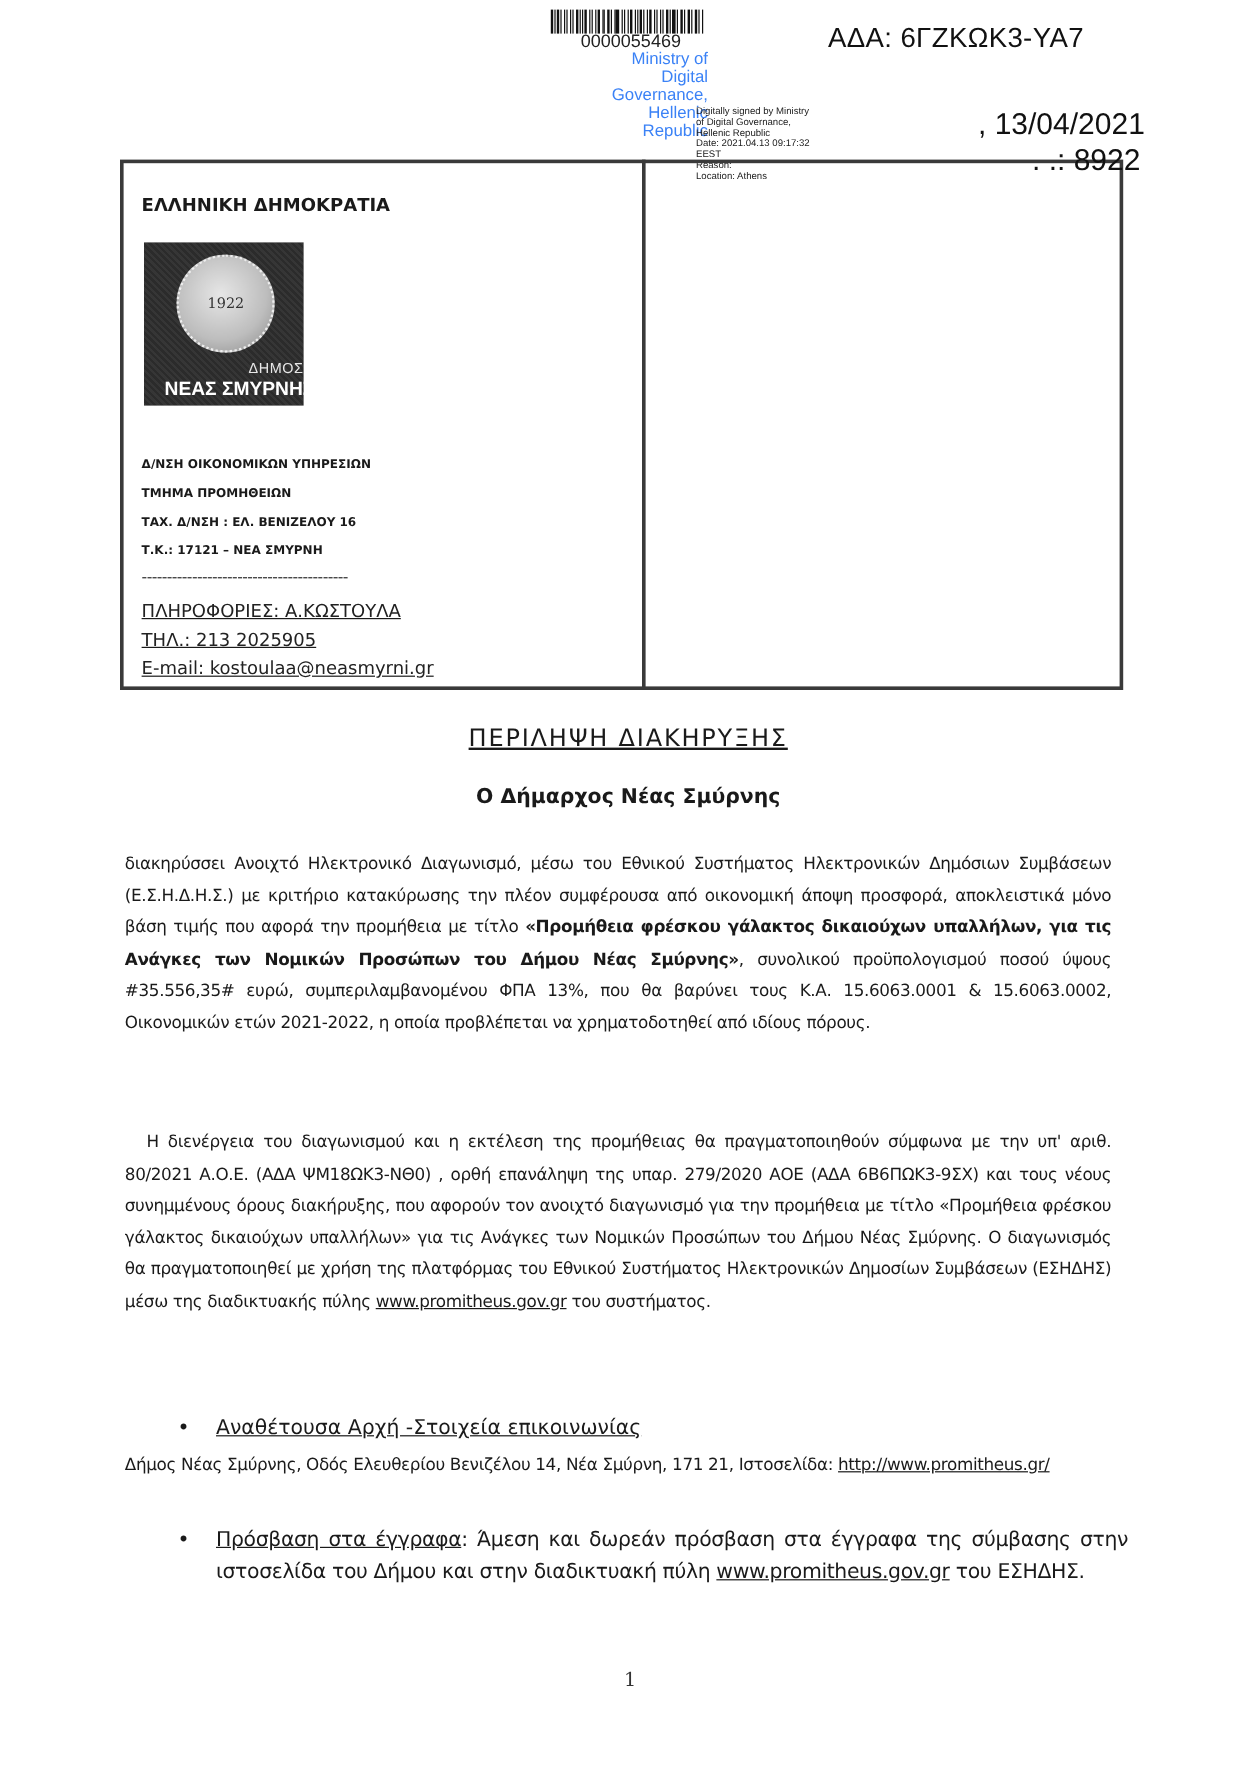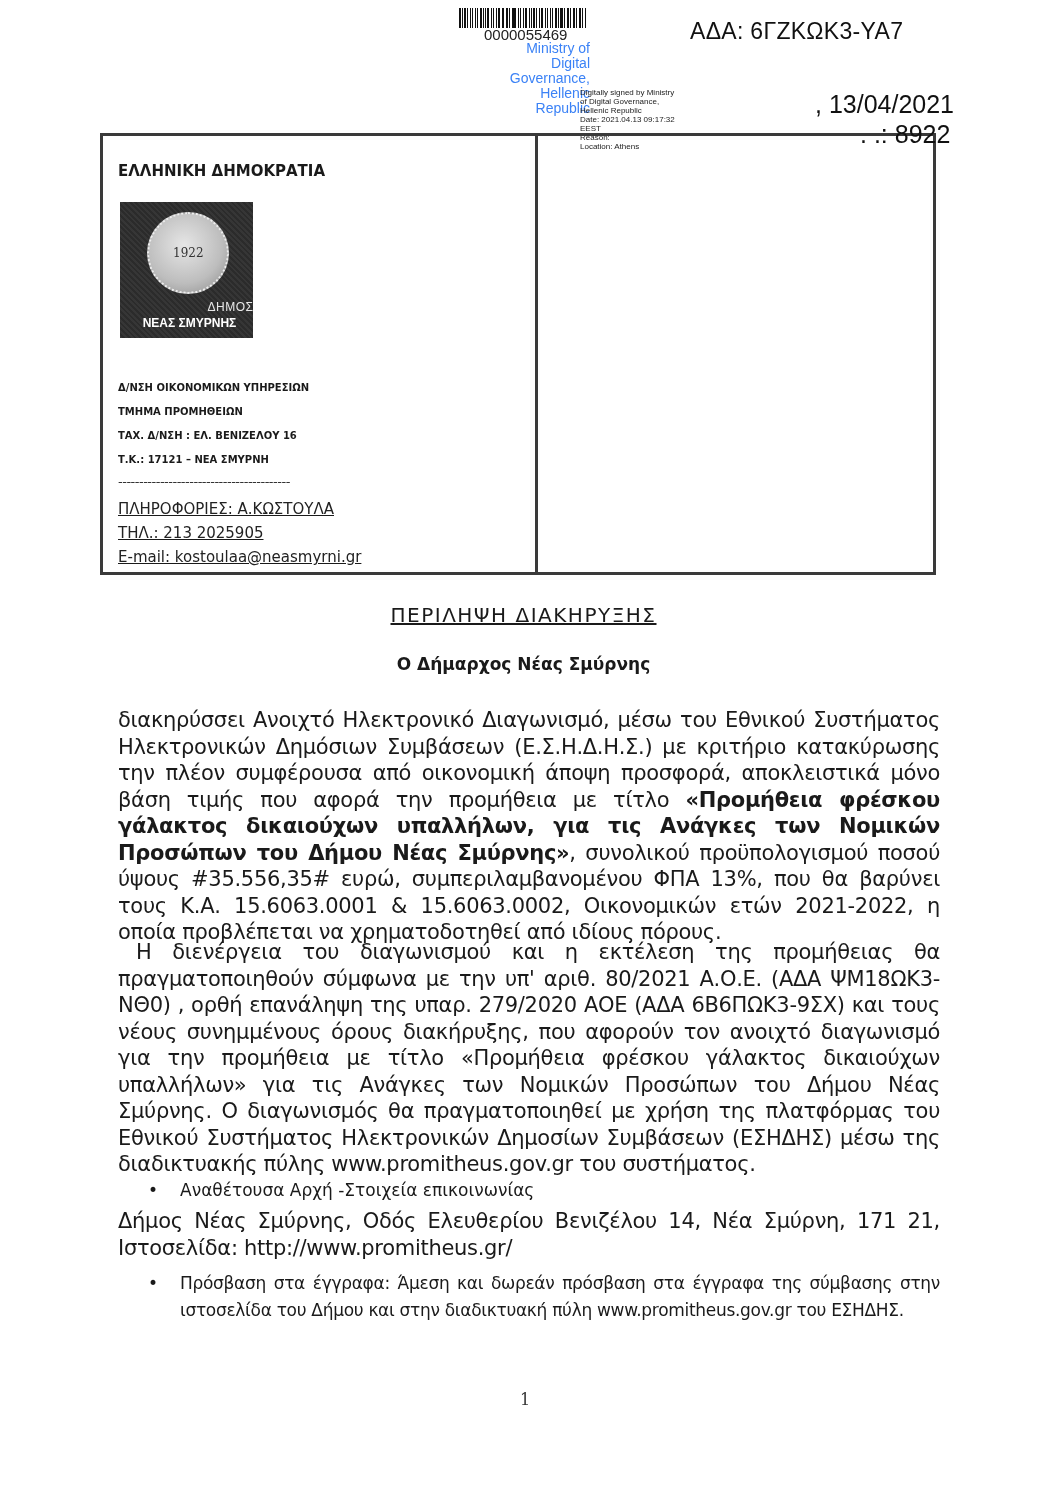--- a/index.html
+++ b/index.html
@@ -21,38 +21,38 @@
   .hbox { left:100px; top:133px; width:836px; height:442px; border:3px solid #3a3a3a; box-sizing:border-box; }
   .hdivider { left:535px; top:133px; width:3px; height:442px; background:#3a3a3a; }
   .hleft { left:118px; top:135px; width:410px; font-family:"DejaVu Sans", sans-serif;margin-top:24px; }
   .hl-bold { font-weight:bold; font-size:15px; line-height:24px; color:#1a1a1a; }
   .logo { left:120px; top:202px; width:133px; height:136px; background:#2b2b2b;
           background-image:repeating-linear-gradient(45deg, rgba(255,255,255,0.05) 0 2px, transparent 2px 4px); }
   .coin { position:absolute; left:27px; top:10px; width:82px; height:82px; border-radius:50%;
           background:radial-gradient(circle at 45% 40%, #e6e6e6 0%, #bdbdbd 60%, #8a8a8a 100%);
           border:2px dotted #eee; box-sizing:border-box; }
   .coin-year { position:absolute; left:24px; top:32px; font-size:12px; color:#333; font-family:"DejaVu Serif", serif; }
-  .logo-l1 { position:absolute; left:0; width:100%; top:98px; text-align:center; color:#e8e8e8; font-size:12px; letter-spacing:0.5px;padding-left:44px; }
-  .logo-l2 { position:absolute; left:3px; width:100%; top:114px; text-align:center; color:#ffffff; font-size:12px; font-weight:bold; }
+  .logo-l1 { position:absolute; left:0; width:100%; top:98px; text-align:right; color:#e8e8e8; font-size:12px; letter-spacing:0.5px; }
+  .logo-l2 { position:absolute; left:13px; width:100%; top:114px; text-align:center; color:#ffffff; font-size:16px; font-weight:bold; }
   .dept { left:118px; top:376px; font-family:"DejaVu Sans", sans-serif; }
   .dept div { font-size:10px; line-height:24px; font-weight:bold; }
   .dashes { left:118px; top:474px; font-size:13px; letter-spacing:-0.5px; color:#333; font-family:"DejaVu Sans", sans-serif; }
   .contact { left:118px; top:497px; font-family:"DejaVu Sans", sans-serif;text-decoration:underline; }
   .contact div { font-size:15px; line-height:24px; color:#222; }
 
   
   .title { left:0; top:603px; width:1047px; text-align:center; }
   .title span { font-family:"DejaVu Sans", sans-serif; font-size:20px; letter-spacing:1.5px; text-decoration:underline; }
   .subtitle { left:0; top:654px; width:1047px; text-align:center; font-size:17px; font-weight:bold; font-family:"DejaVu Sans", sans-serif; }
-  .para { left:118px; width:822px; font-size:21px; line-height:26.5px; text-align:justify; color:#1a1a1a; font-family:"DejaVu Sans", sans-serif; letter-spacing:-0.3px; }
+  .para { left:104px; width:822px; font-size:14px; line-height:26.5px; text-align:justify; color:#1a1a1a; font-family:"DejaVu Sans", sans-serif; letter-spacing:-0.3px; }
   .p1 { top:707px; }
   .p2 { top:939px; text-indent:18px; }
   .p3 { top:1208px; }
   .b { font-weight:bold; }
-  .u { }
+  .u { text-decoration:underline; }
   .b3 { left:148px; top:1180px; font-size:17px; font-family:"DejaVu Sans", sans-serif; display:flex; }
   .b3 .dot { width:32px; }
   .b4 { left:148px; top:1270px; width:792px; font-size:17px; line-height:26.5px; font-family:"DejaVu Sans", sans-serif; text-align:justify; letter-spacing:-0.3px; }
   .b4 .dot { position:absolute; left:0; top:0; }
   .b4 .txt { margin-left:32px; display:block; }
   .pagenum { left:520px; top:1390px; font-size:16px; font-family:"DejaVu Serif", serif; color:#333; }
 </style>
 </head>
 <body>
 

